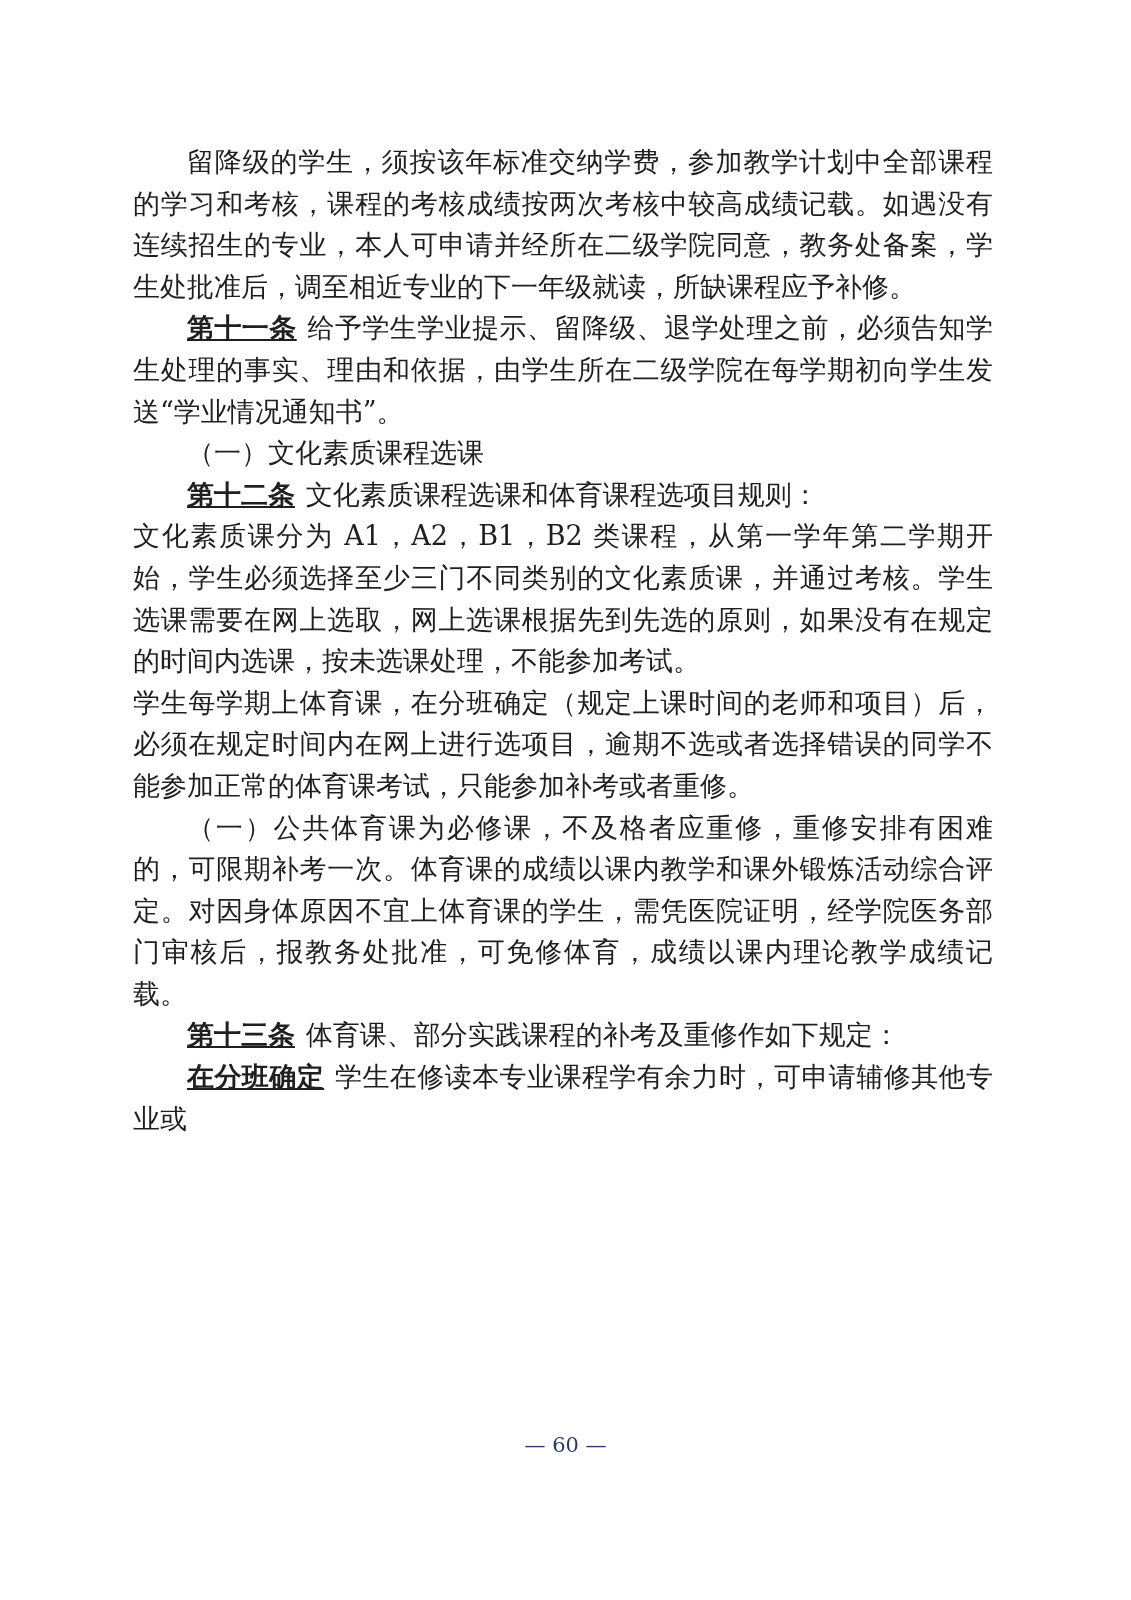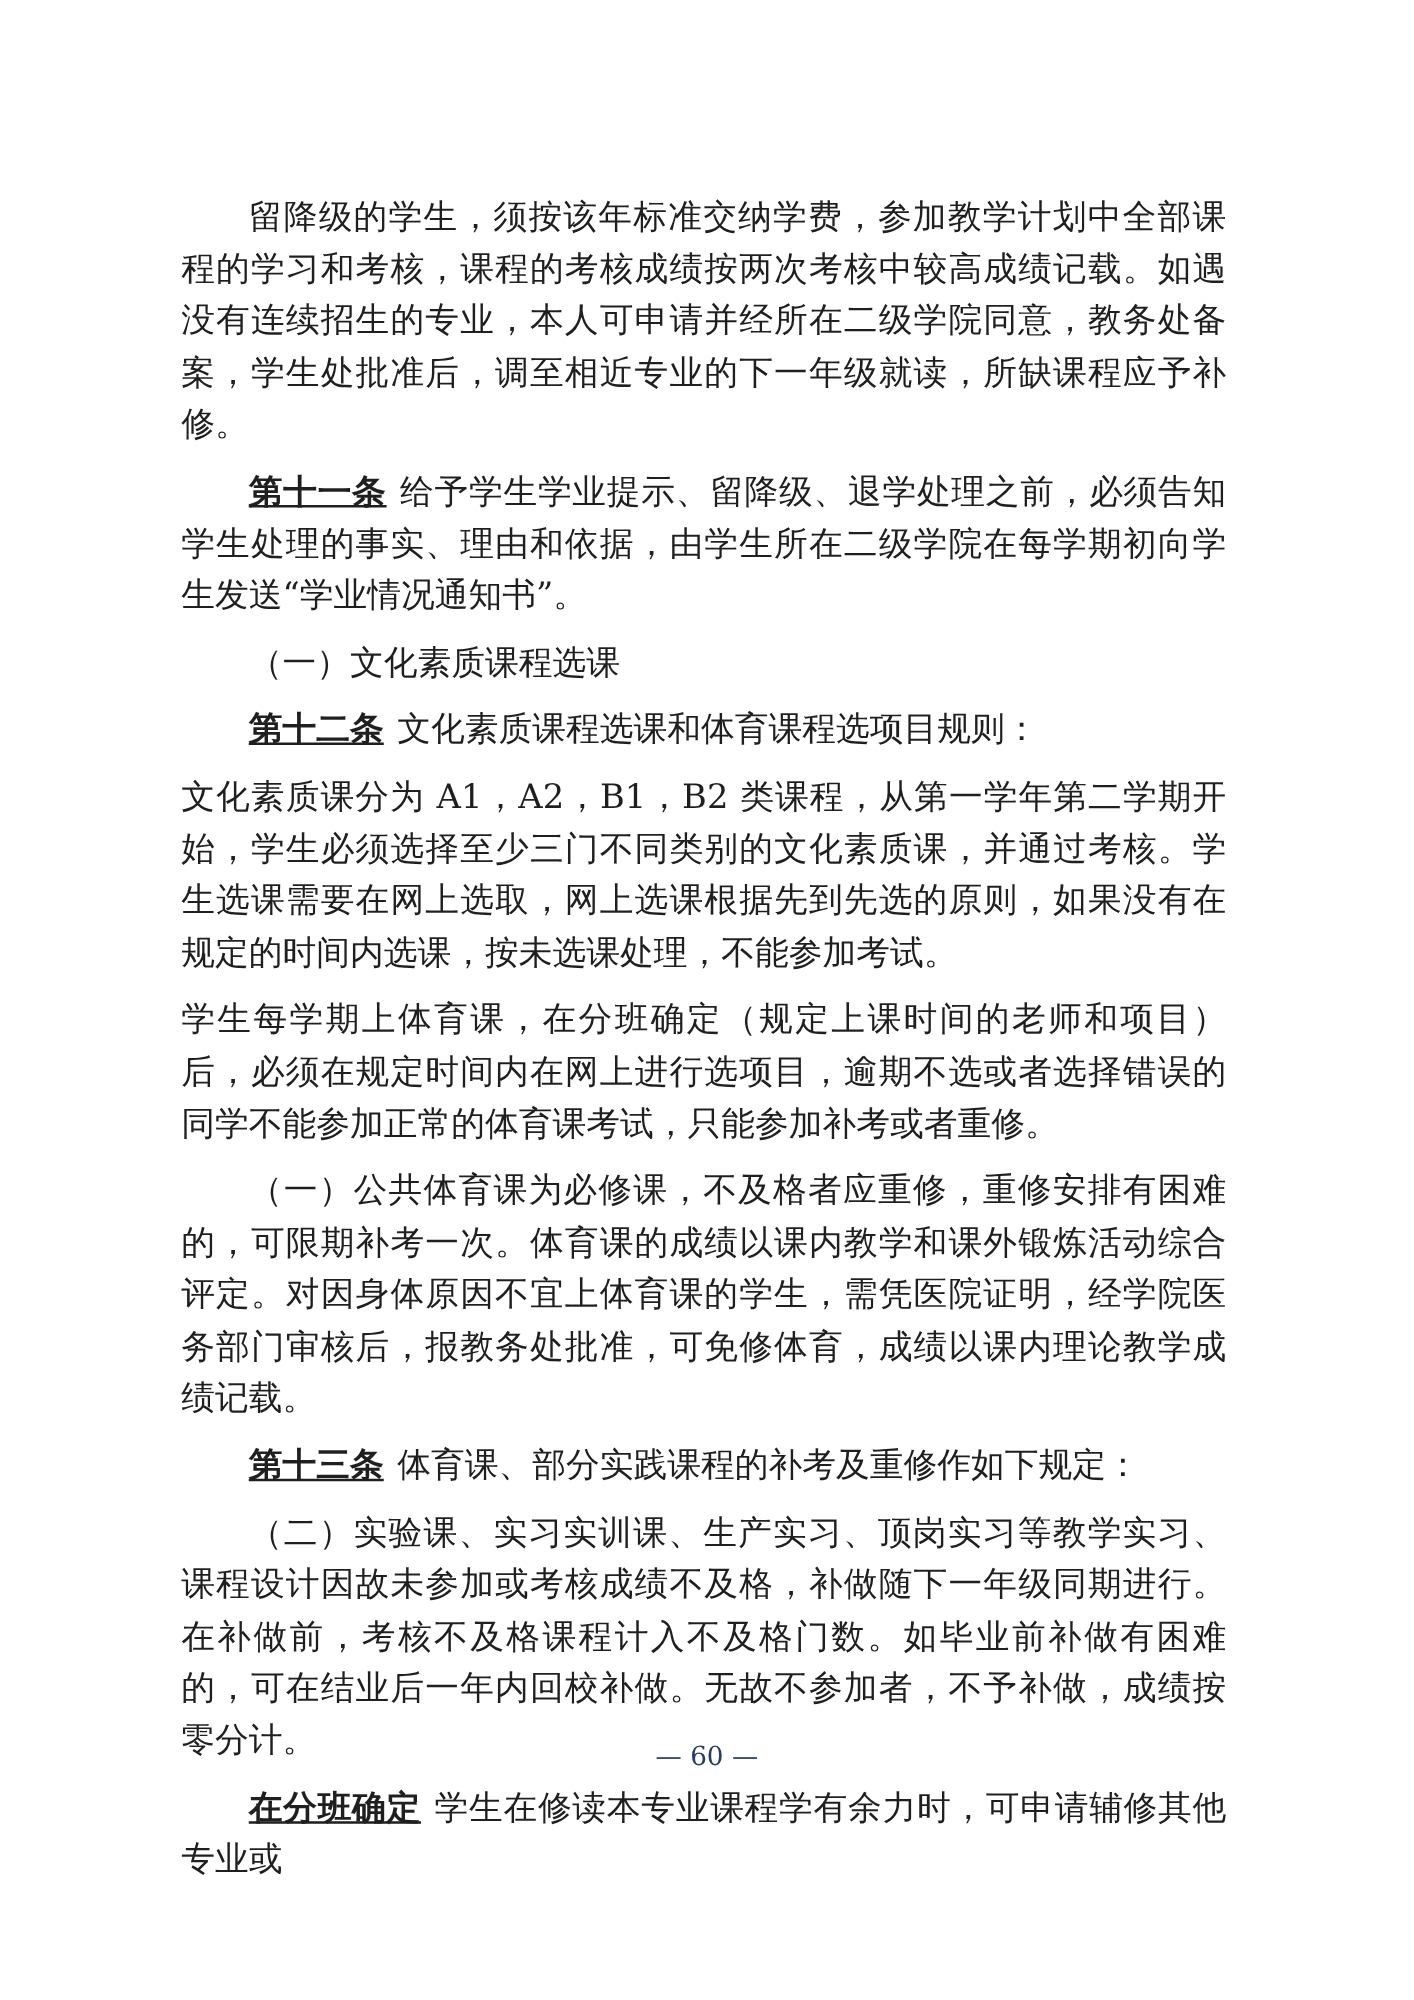--- a/index.html
+++ b/index.html
@@ -20,34 +20,34 @@
     left: 133px;
     top: 141px;
     width: 860px;
     color: #1f1f1f;
     font-size: 27px;
     line-height: 41.6px;
     text-align: justify;
     text-justify: inter-ideograph;
   }
   .content p {
-    margin: 12px;
+    margin: 0;
     padding: 0;
   }
   .indent {
     text-indent: 2em;
   }
   .lead {
     font-weight: bold;
     margin-right: 0.4em;
     text-decoration: underline;
   }
   .page-footer {
     position: absolute;
-    top: 1392px;
+    top: 1432px;
     left: 0;
     width: 100%;
     text-align: center;
     color: #263b66;
     font-size: 21px;
     line-height: 26px;
     font-family: "DejaVu Serif", "Liberation Serif", serif;
   }
 </style>
 </head>
@@ -68,21 +68,20 @@
 
     <p><span>文化素质课分为 A1，A2，B1，B2 类课程，从第一学年第二学期开始，学生必须选择至少三门不同类别的文化素质课，并通过考核。学生选课需要在网上选取，网上选课根据先到先选的原则，如果没有在规定的时间内选课，按未选课处理，不能参加考试。</span></p>
 
 
     <p><span>学生每学期上体育课，在分班确定（规定上课时间的老师和项目）后，必须在规定时间内在网上进行选项目，逾期不选或者选择错误的同学不能参加正常的体育课考试，只能参加补考或者重修。</span></p>
 
     <p class="indent"><span>（一）公共体育课为必修课，不及格者应重修，重修安排有困难的，可限期补考一次。体育课的成绩以课内教学和课外锻炼活动综合评定。对因身体原因不宜上体育课的学生，需凭医院证明，经学院医务部门审核后，报教务处批准，可免修体育，成绩以课内理论教学成绩记载。</span></p>
 
     <p class="indent"><b class="lead">第十三条</b><span>体育课、部分实践课程的补考及重修作如下规定：</span></p>
 
-    <p class="indent"><span>（二）实验课、实习实训课、生产实习、顶岗实习等教学实习、课程设计因故未参加或考核成绩不及格，补做随下一年级同期进行。在补做前，考核不及格课程计入不及格门数。如毕业前补做有困难的，可在结业后一年内回校补做。无故不参加者，不予补做，成绩按零分计。</span></p>
 
     <p class="indent"><b class="lead">在分班确定</b><span>学生在修读本专业课程学有余力时，可申请辅修其他专业或</span></p>
 
   </main>
 
   <div class="page-footer">
     <span>— 60 —</span>
   </div>
 
 </div>

